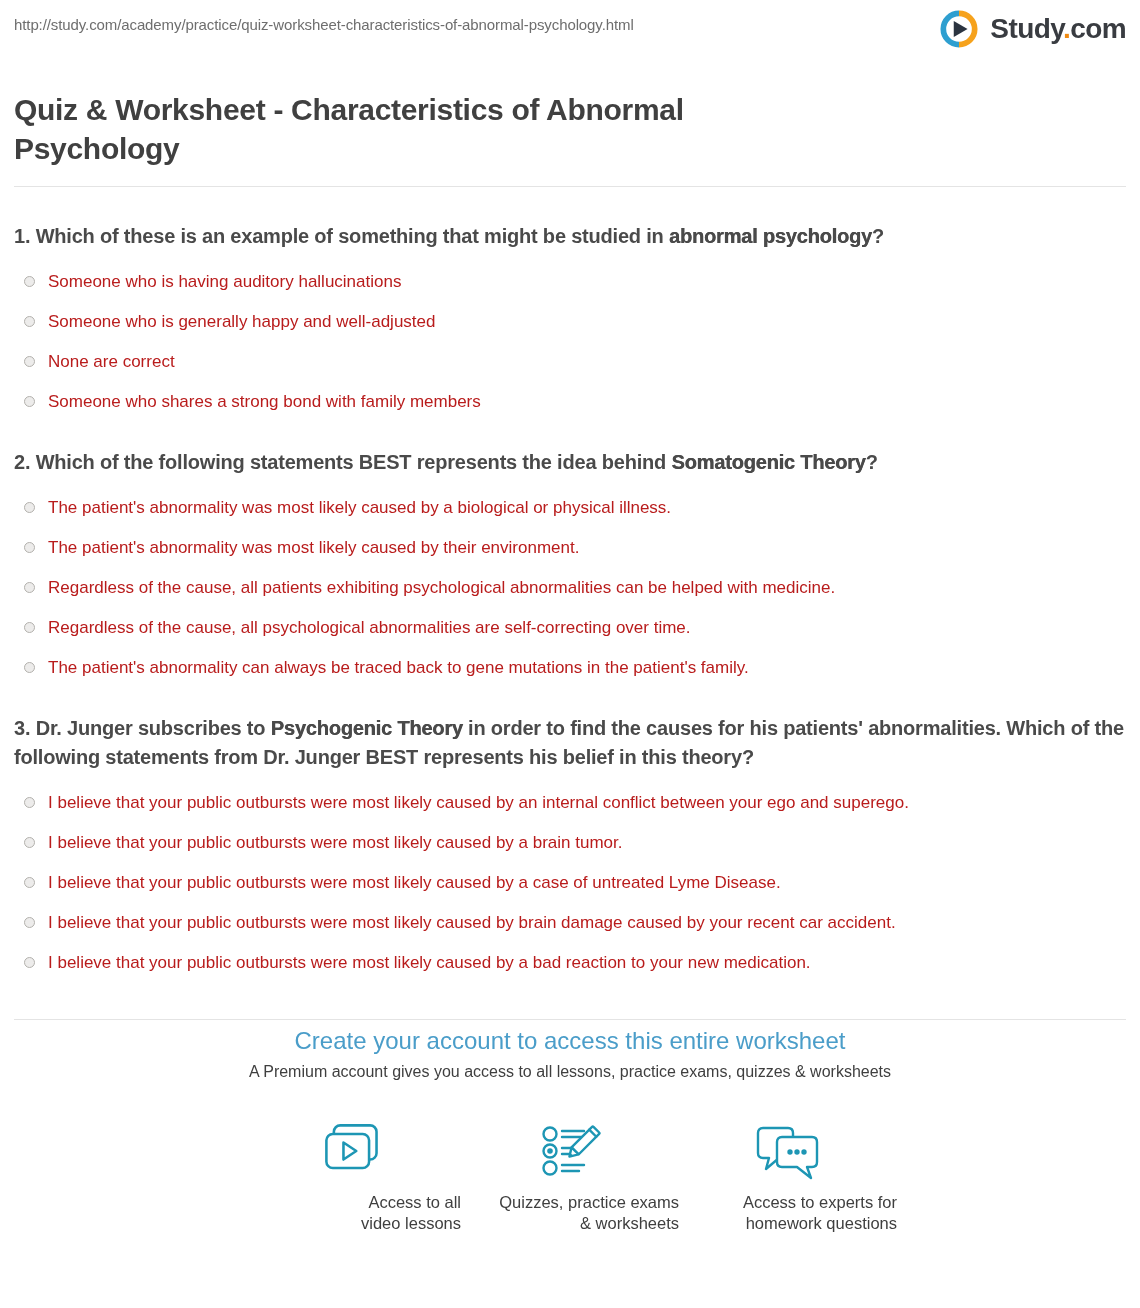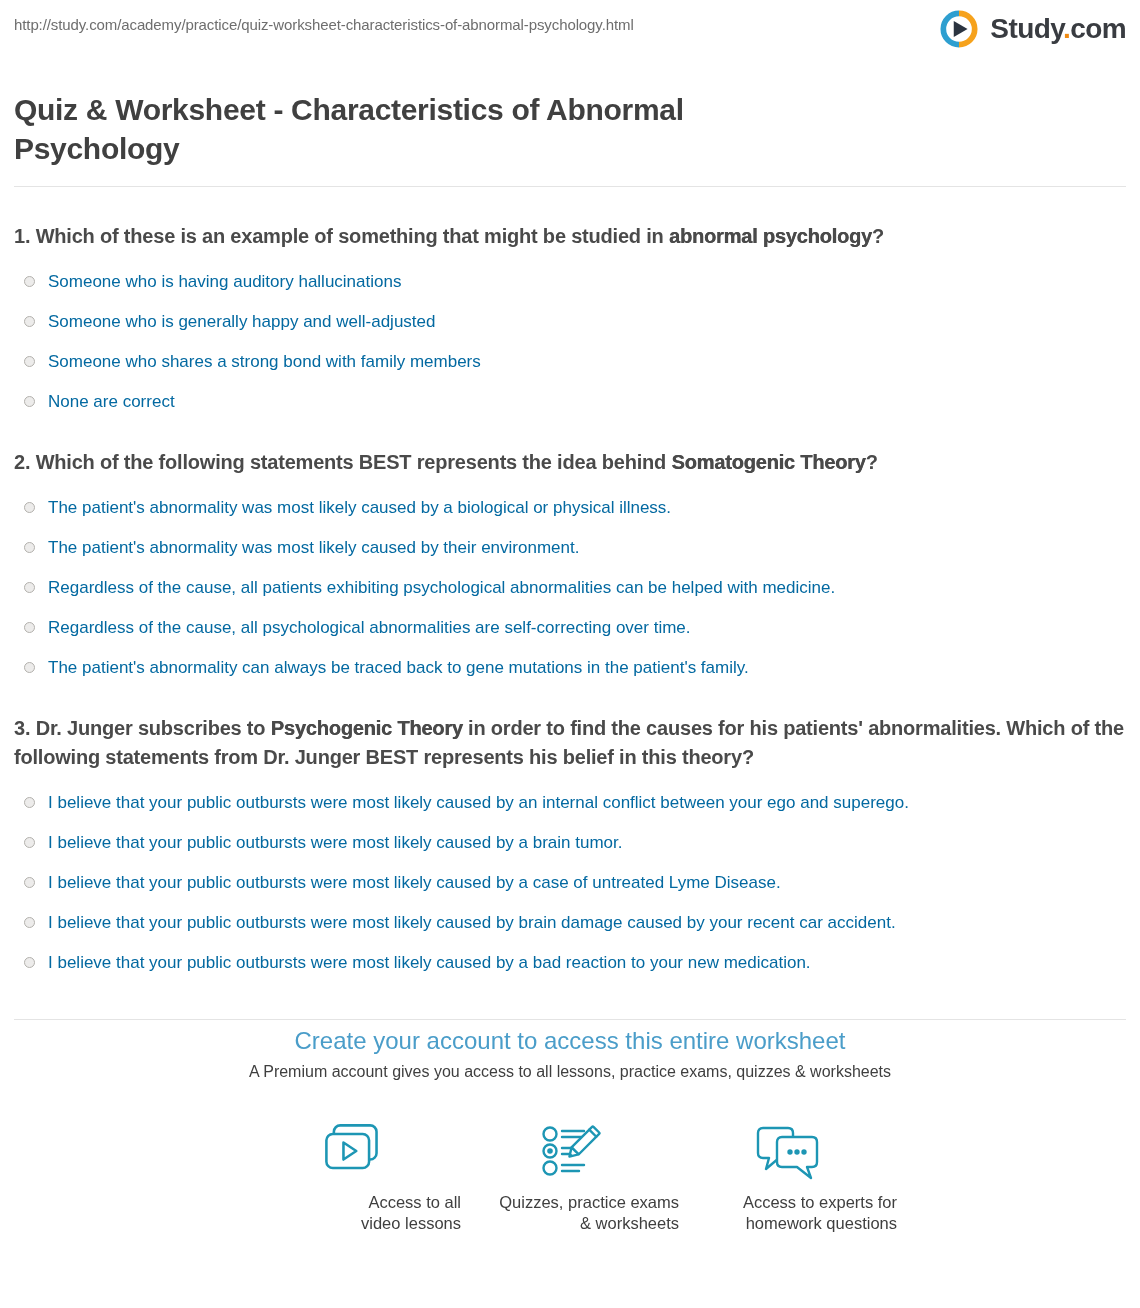--- a/index.html
+++ b/index.html
@@ -70,21 +70,21 @@
     flex: none;
     width: 11px;
     height: 11px;
     border: 1px solid #b3b1ad;
     border-radius: 50%;
     background: #edeceb;
   }
   .option-text {
     font-size: 17px;
     line-height: 23px;
-    color: #0369a1;
+    color: #b91c1c;
   }
 
   
   .signup-divider { margin-top: 45px; }
   .signup { text-align: center; }
   .signup-heading {
     margin-top: 7px;
     font-size: 24px;
     font-weight: 400;
     color: #4a9dc9;
@@ -139,25 +139,25 @@
       <li class="option">
           <span class="radio"></span>
           <span class="option-text">Someone who is having auditory hallucinations</span>
         </li>
       <li class="option">
           <span class="radio"></span>
           <span class="option-text">Someone who is generally happy and well-adjusted</span>
         </li>
       <li class="option">
           <span class="radio"></span>
+          <span class="option-text">None are correct</span>
+        </li>
+      <li class="option">
+          <span class="radio"></span>
           <span class="option-text">Someone who shares a strong bond with family members</span>
-        </li>
-      <li class="option">
-          <span class="radio"></span>
-          <span class="option-text">None are correct</span>
         </li>
     </ul>
   </section>
 
   <section class="question">
     <div class="q-heading"><span>2. Which of the following statements BEST represents the idea behind </span><span class="q-term">Somatogenic Theory</span><span>?</span></div>
     <ul class="options">
       <li class="option">
           <span class="radio"></span>
           <span class="option-text">The patient's abnormality was most likely caused by a biological or physical illness.</span>

